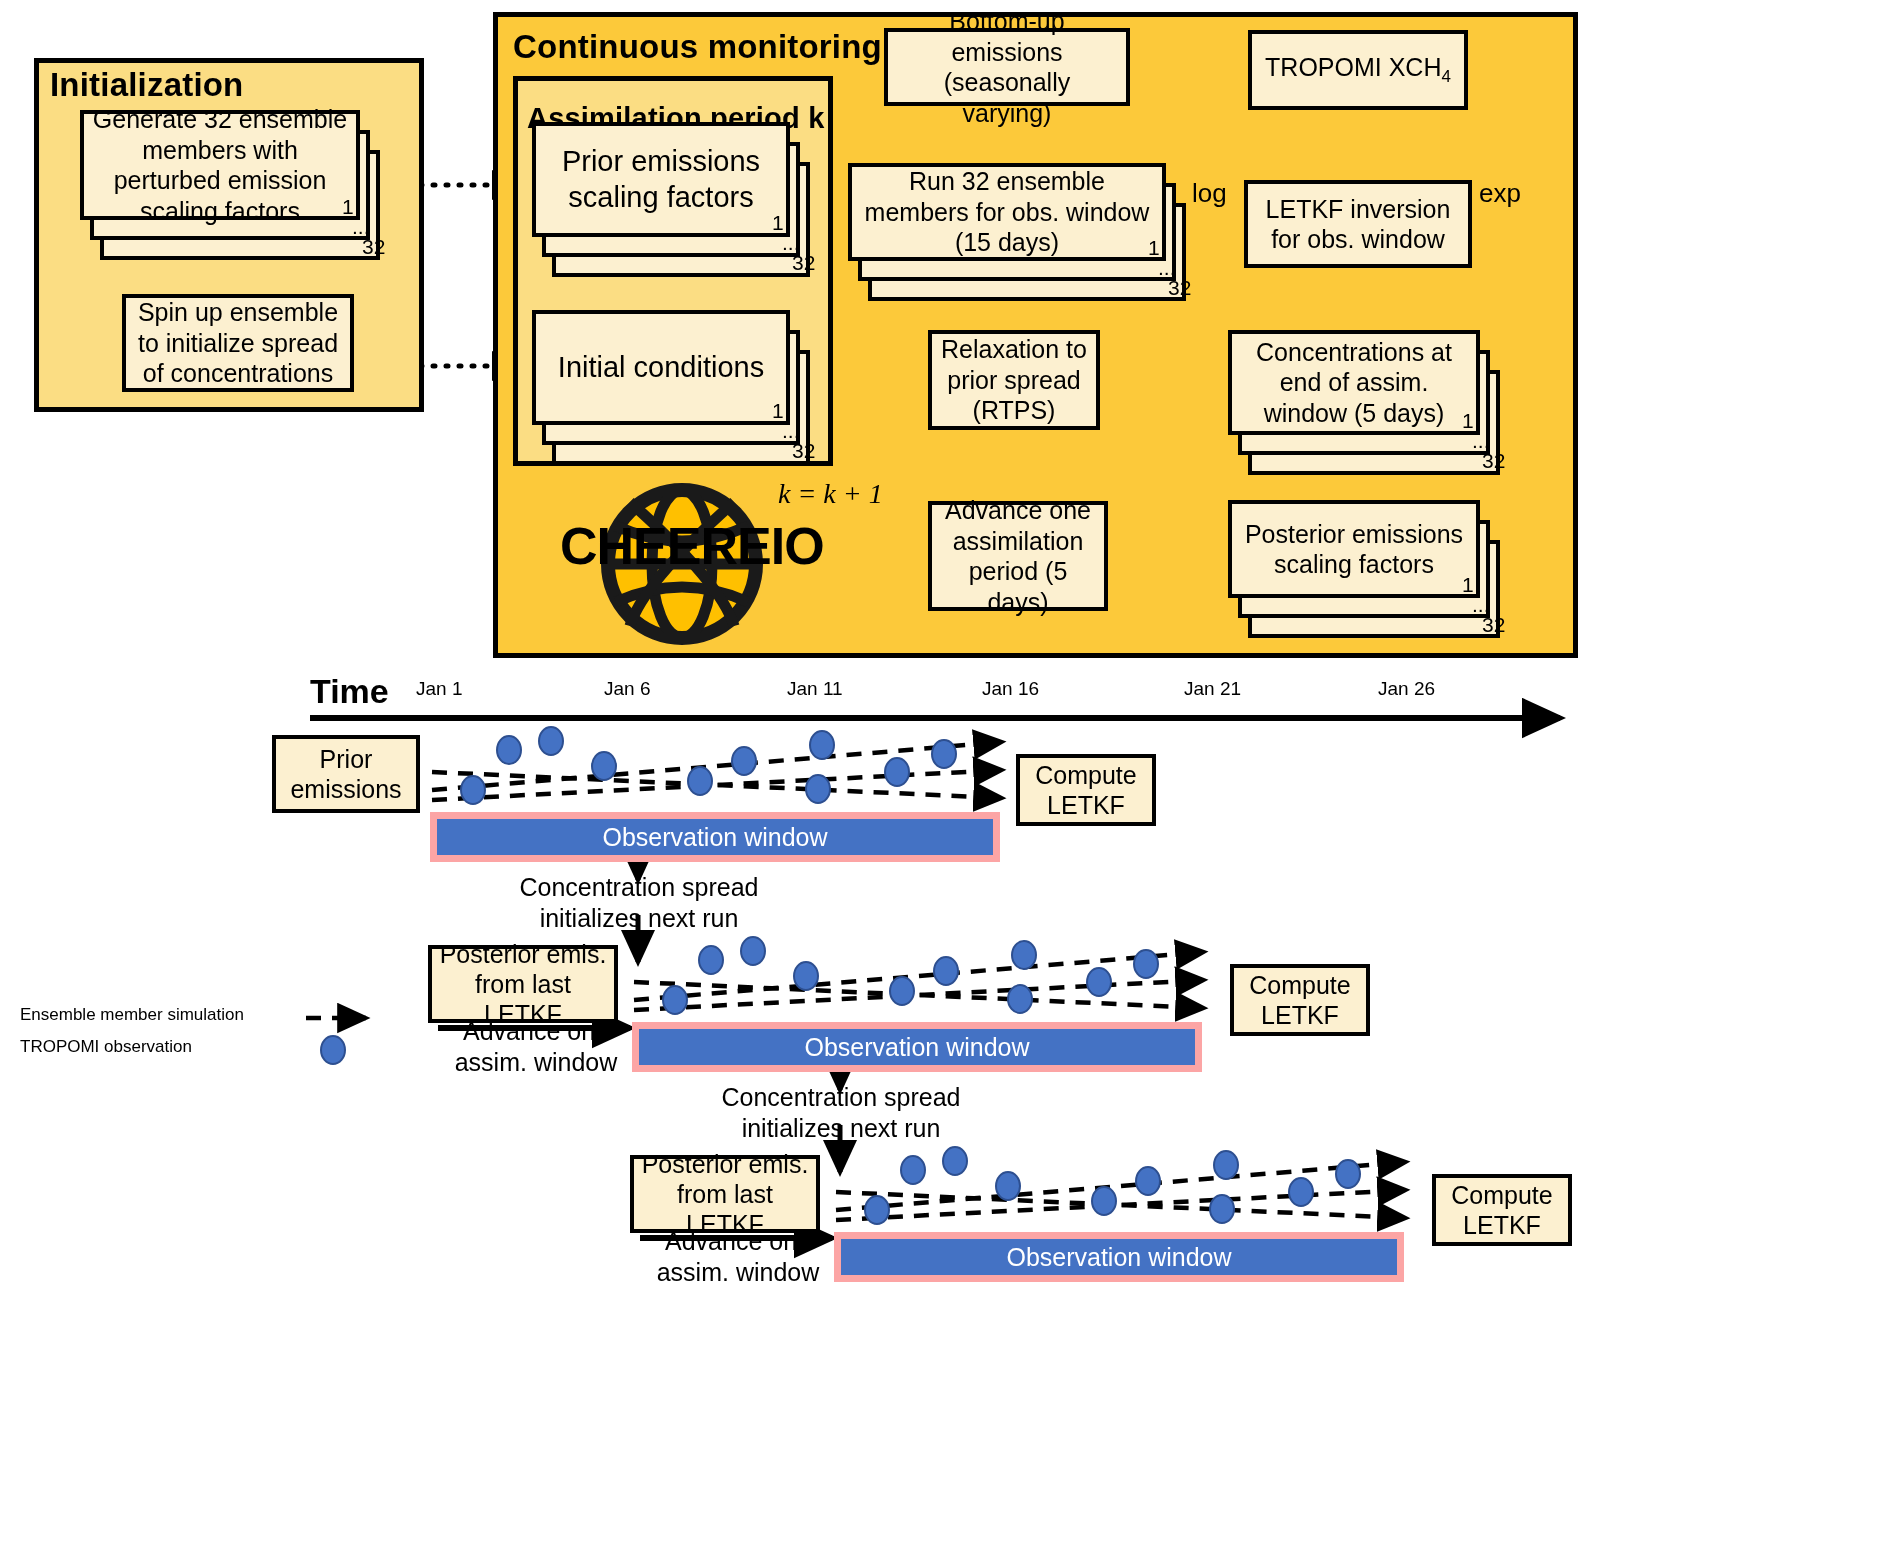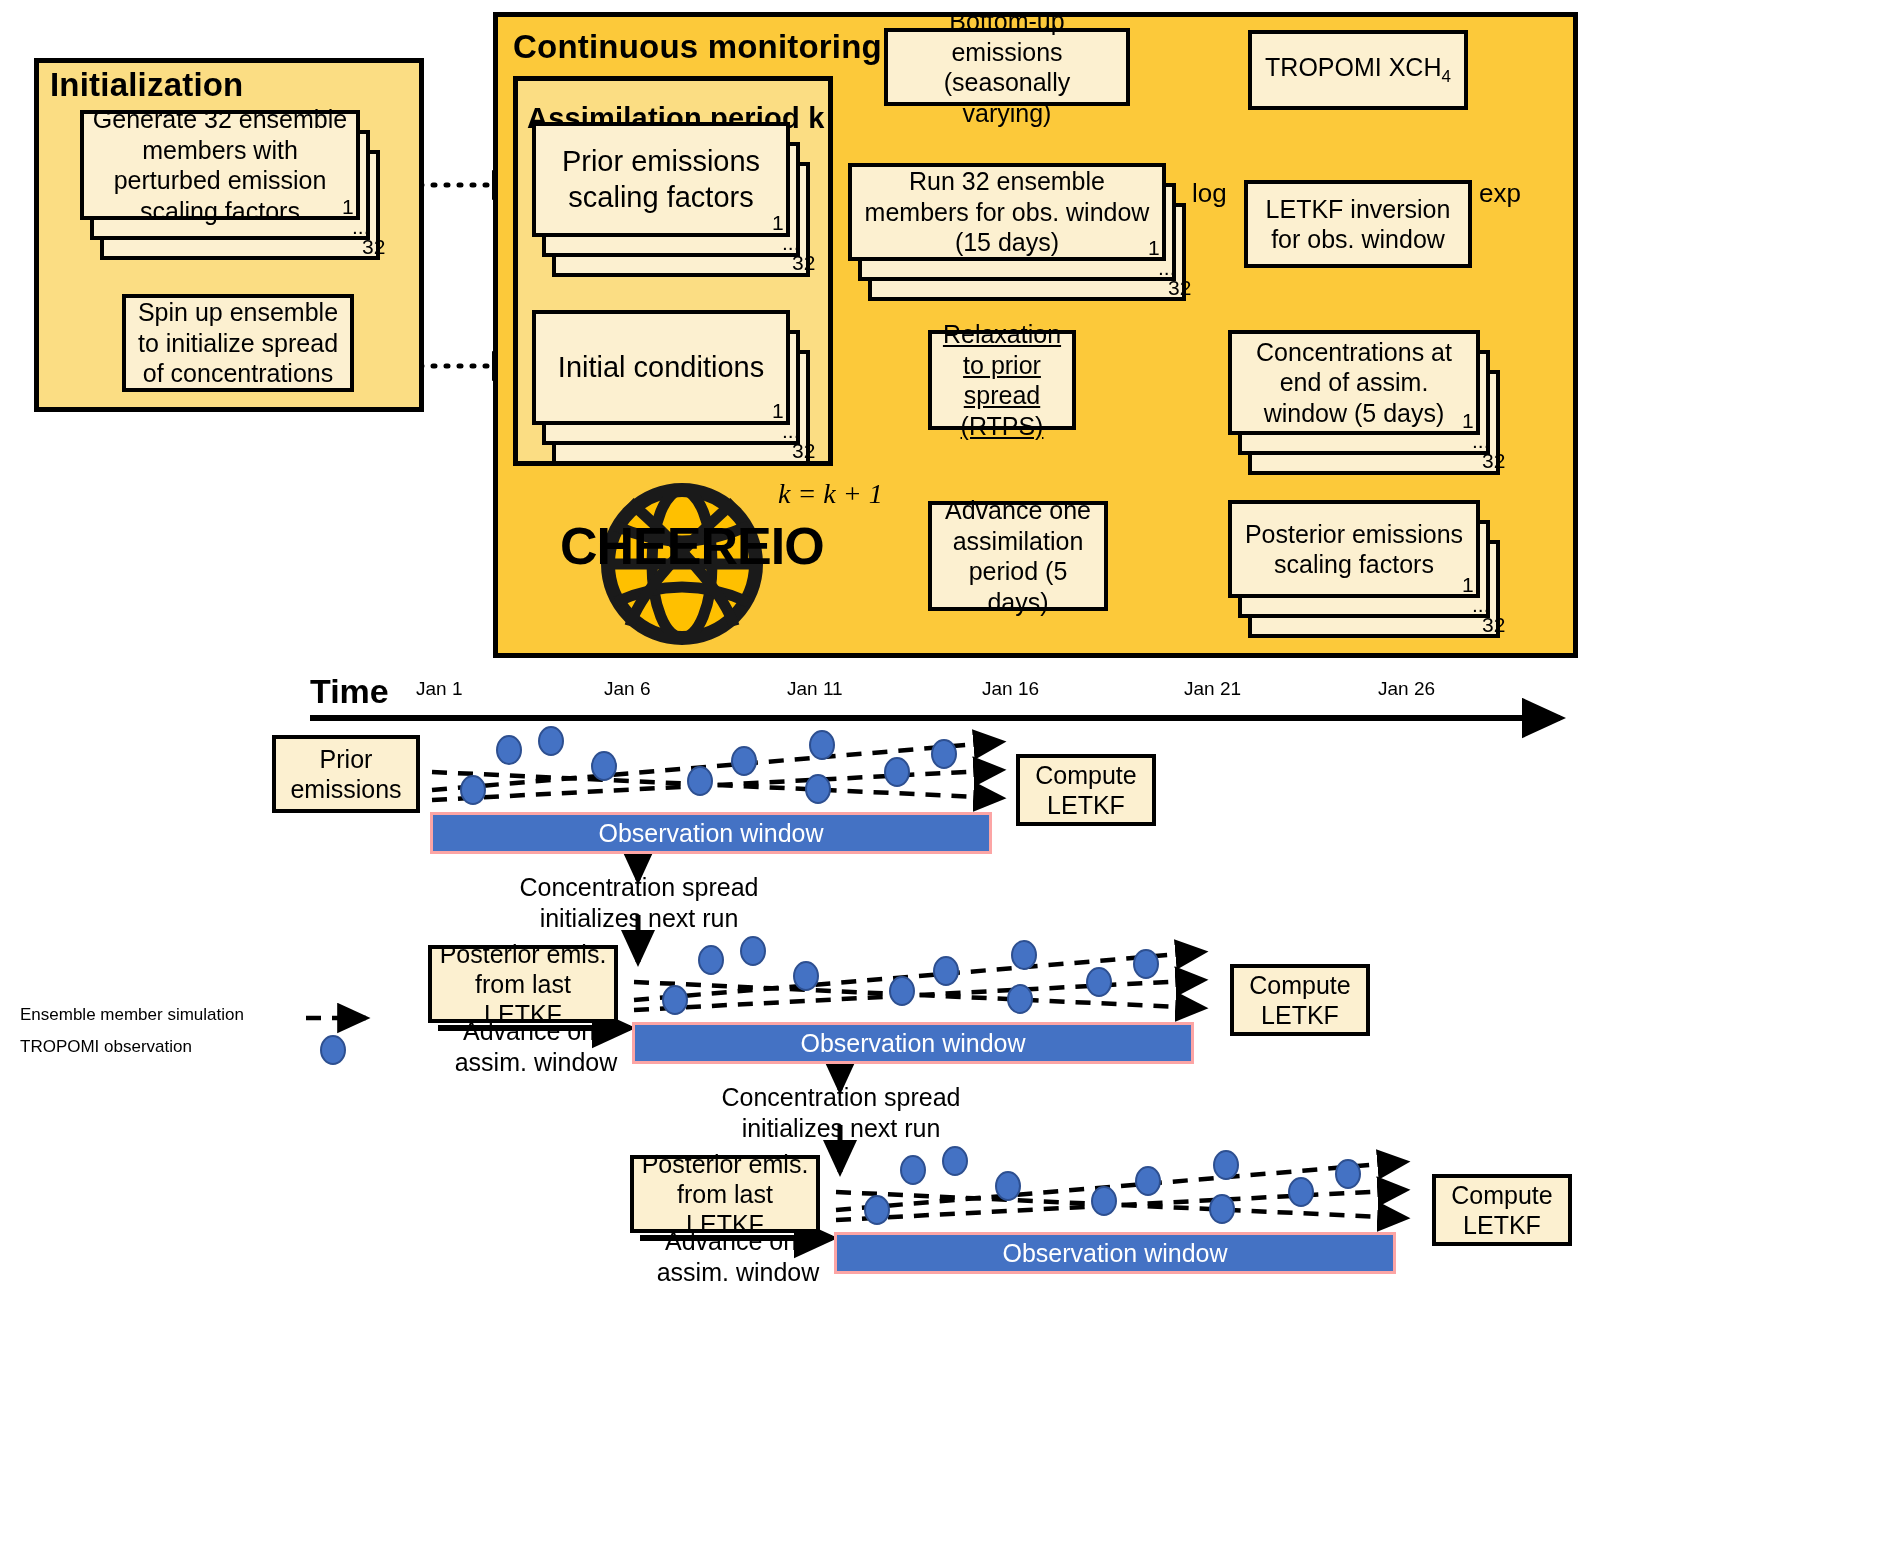--- a/index.html
+++ b/index.html
@@ -33,21 +33,21 @@
   
   #arrows{position:absolute;left:0;top:0;width:1892px;height:1559px;pointer-events:none;}
 
   
   #cheereio-logo{position:absolute;text-align:center;}
   #cheereio-logo .word{font-weight:bold;font-size:52px;letter-spacing:-1px;line-height:1;}
 
   
   .tl-label{position:absolute;font-size:19px;}
   .tl-time{position:absolute;font-weight:bold;font-size:34px;}
-  .obs-win{position:absolute;background:#4472c4;border:3px solid #fca5a5;
+  .obs-win{position:absolute;background:#4472c4;border:7px solid #fca5a5;
            color:#fff;font-size:25px;display:flex;align-items:center;justify-content:center;}
   .small-box{position:absolute;background:#fcf0d0;border:4px solid #000;box-sizing:border-box;
              display:flex;align-items:center;justify-content:center;text-align:center;
              font-size:25px;line-height:1.2;padding:2px 6px;}
   .plain-lbl{position:absolute;font-size:25px;text-align:center;line-height:1.22;}
   .legend-lbl{position:absolute;font-size:17px;text-align:left;}
 </style>
 </head>
 <body>
 
@@ -255,21 +255,21 @@
   <div class="sheet s3" style="width:252px;height:98px;"></div>
   <div class="sheet s2" style="width:252px;height:98px;"></div>
   <div class="sheet s1" style="width:252px;height:98px;">
     <span>Posterior emissions scaling factors</span>
   </div>
   <div class="num" style="left:234px;top:74px;">1</div>
   <div class="num" style="left:244px;top:94px;">...</div>
   <div class="num" style="left:254px;top:114px;">32</div>
 </div>
 
-<div class="box" style="left:928px;top:330px;width:148px;height:100px;text-decoration:underline;">
+<div class="box" style="left:928px;top:330px;width:172px;height:100px;">
   <span>Relaxation to prior spread (RTPS)</span>
 </div>
 
 <div class="box" style="left:928px;top:492px;width:180px;height:110px;margin-top:9px;">
   <span>Advance one assimilation period (5 days)</span>
 </div>
 
 <div class="abs" style="left:778px;top:478px;font-size:28px;font-family:'Liberation Serif',serif;font-style:italic;">k = k + 1</div>
 
 <div id="cheereio-logo" style="left:560px;top:472px;width:245px;">

